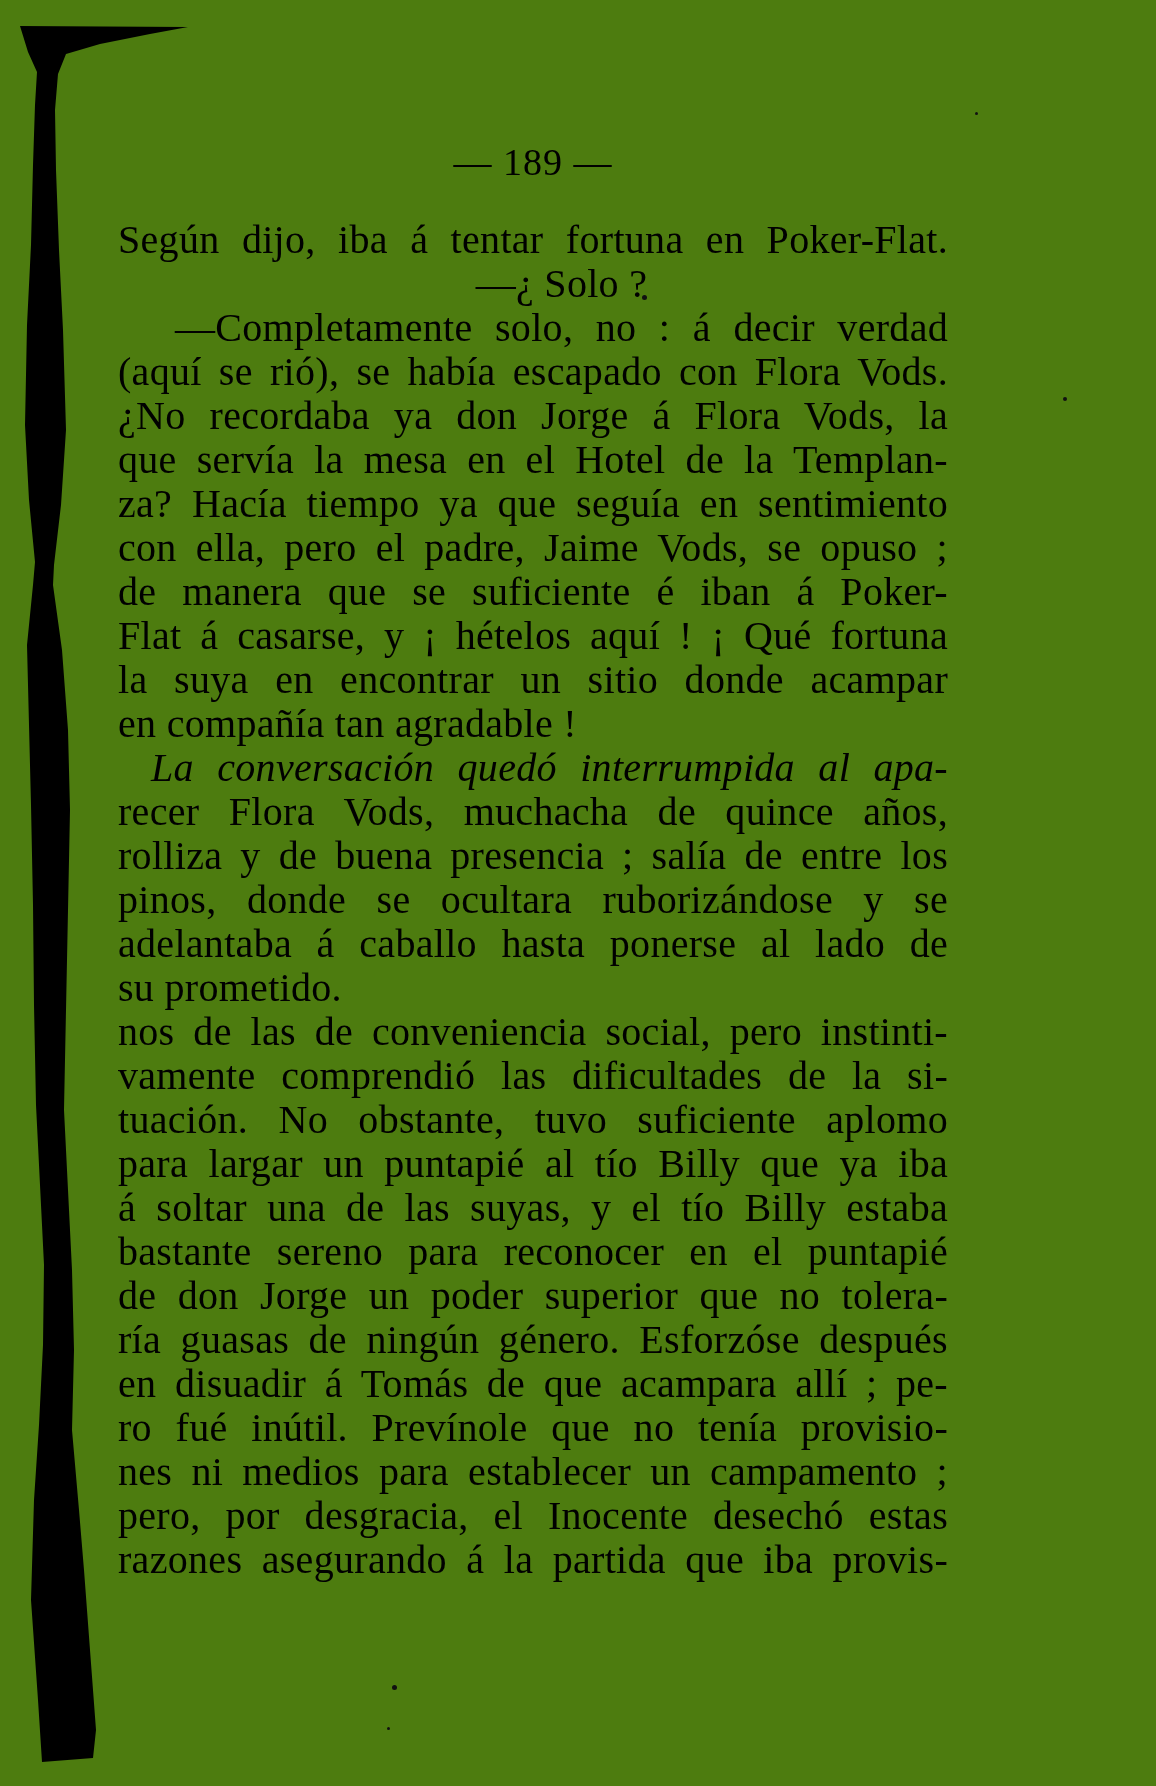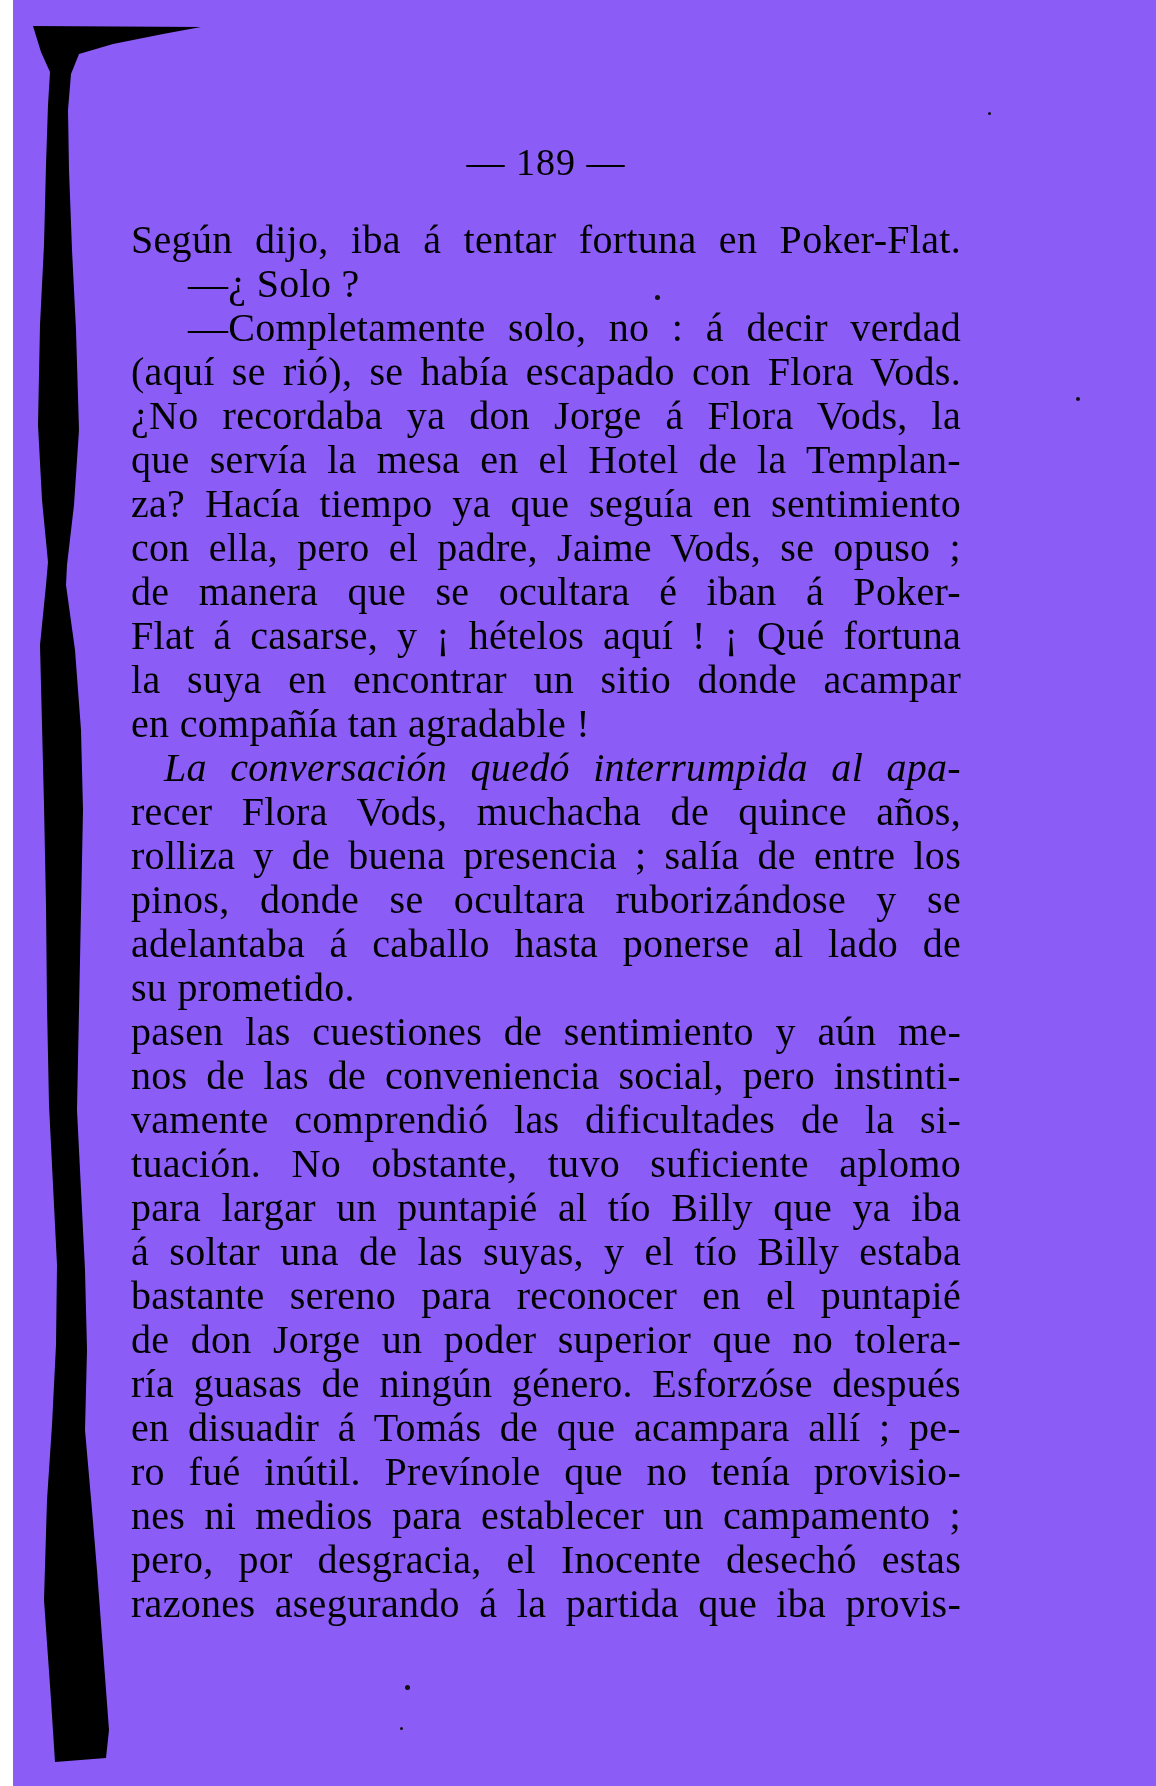--- a/index.html
+++ b/index.html
@@ -11,22 +11,21 @@
     position: relative;
     width: 1156px;
     height: 1786px;
     overflow: hidden;
     font-family: "Liberation Serif", "DejaVu Serif", serif;
     color: #000;
   }
   .page {
     position: absolute;
     inset: 0;
-    background: #8b5cf6;
-    margin-left: 13px;
+    background: #4d7c0f;
   }
   .binding-svg {
     position: absolute;
     left: 0;
     top: 0;
     width: 200px;
     height: 1786px;
     pointer-events: none;
   }
   .page-number {
@@ -49,21 +48,21 @@
     font-size: 40px;
     line-height: 44px;
     height: 44px;
     letter-spacing: 0.3px;
     text-align: left;
   }
   .line.just {
     text-align: justify;
     text-align-last: justify;
   }
-  .line.indent-dialogue { padding-left: 57px; }
+  .line.indent-dialogue { padding-left: 57px; text-align: center; }
   .line.indent-para { padding-left: 33px; font-style: italic; }
   .speck {
     position: absolute;
     background: #111;
     border-radius: 50%;
   }
 </style>
 </head>
 <body>
 
@@ -84,31 +83,30 @@
 
   <div class="text-block">
       <div class="line just">Según dijo, iba á tentar fortuna en Poker-Flat.</div>
       <div class="line indent-dialogue">—¿ Solo ?</div>
       <div class="line just indent-dialogue">—Completamente solo, no : á decir verdad</div>
       <div class="line just">(aquí se rió), se había escapado con Flora Vods.</div>
       <div class="line just">¿No recordaba ya don Jorge á Flora Vods, la</div>
       <div class="line just">que servía la mesa en el Hotel de la Templan-</div>
       <div class="line just">za? Hacía tiempo ya que seguía en sentimiento</div>
       <div class="line just">con ella, pero el padre, Jaime Vods, se opuso ;</div>
-      <div class="line just">de manera que se ocultara é iban á Poker-</div>
+      <div class="line just">de manera que se suficiente é iban á Poker-</div>
       <div class="line just">Flat á casarse, y ¡ hételos aquí ! ¡ Qué fortuna</div>
       <div class="line just">la suya en encontrar un sitio donde acampar</div>
       <div class="line">en compañía tan agradable !</div>
       <div class="line just indent-para">La conversación quedó interrumpida al apa-</div>
       <div class="line just">recer Flora Vods, muchacha de quince años,</div>
       <div class="line just">rolliza y de buena presencia ; salía de entre los</div>
       <div class="line just">pinos, donde se ocultara ruborizándose y se</div>
       <div class="line just">adelantaba á caballo hasta ponerse al lado de</div>
       <div class="line">su prometido.</div>
-      <div class="line just">pasen las cuestiones de sentimiento y aún me-</div>
       <div class="line just">nos de las de conveniencia social, pero instinti-</div>
       <div class="line just">vamente comprendió las dificultades de la si-</div>
       <div class="line just">tuación. No obstante, tuvo suficiente aplomo</div>
       <div class="line just">para largar un puntapié al tío Billy que ya iba</div>
       <div class="line just">á soltar una de las suyas, y el tío Billy estaba</div>
       <div class="line just">bastante sereno para reconocer en el puntapié</div>
       <div class="line just">de don Jorge un poder superior que no tolera-</div>
       <div class="line just">ría guasas de ningún género. Esforzóse después</div>
       <div class="line just">en disuadir á Tomás de que acampara allí ; pe-</div>
       <div class="line just">ro fué inútil. Prevínole que no tenía provisio-</div>

